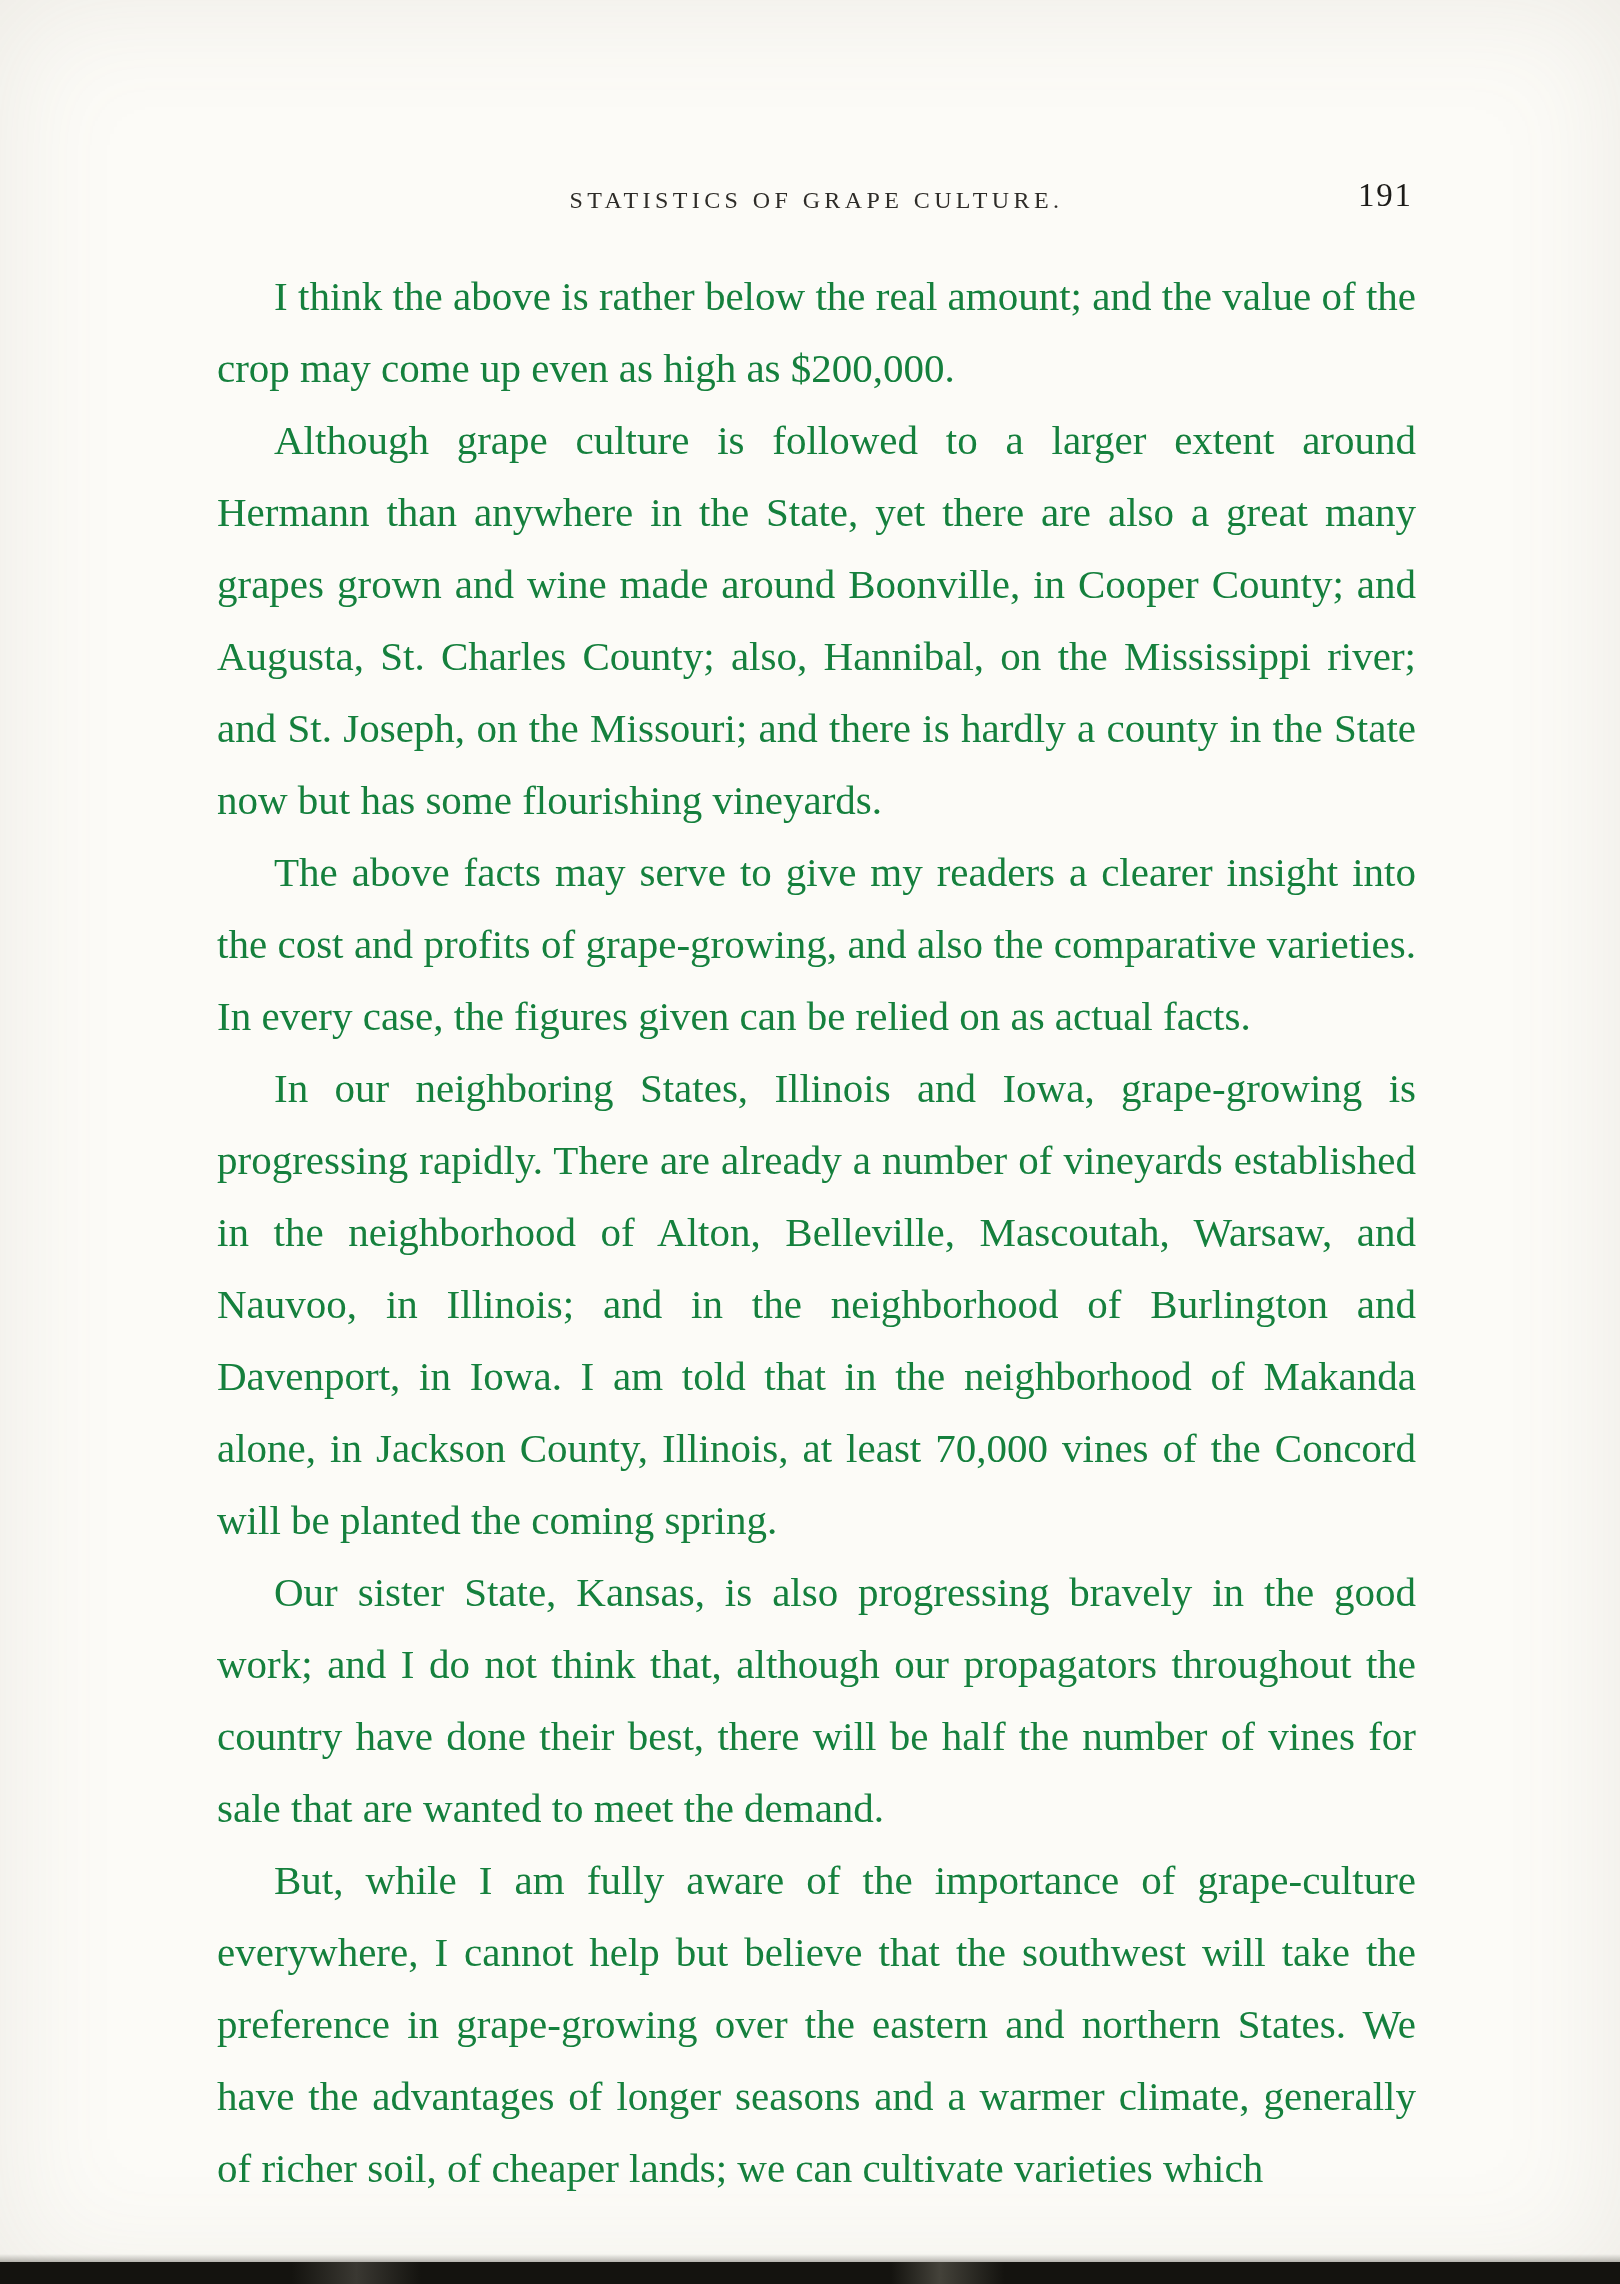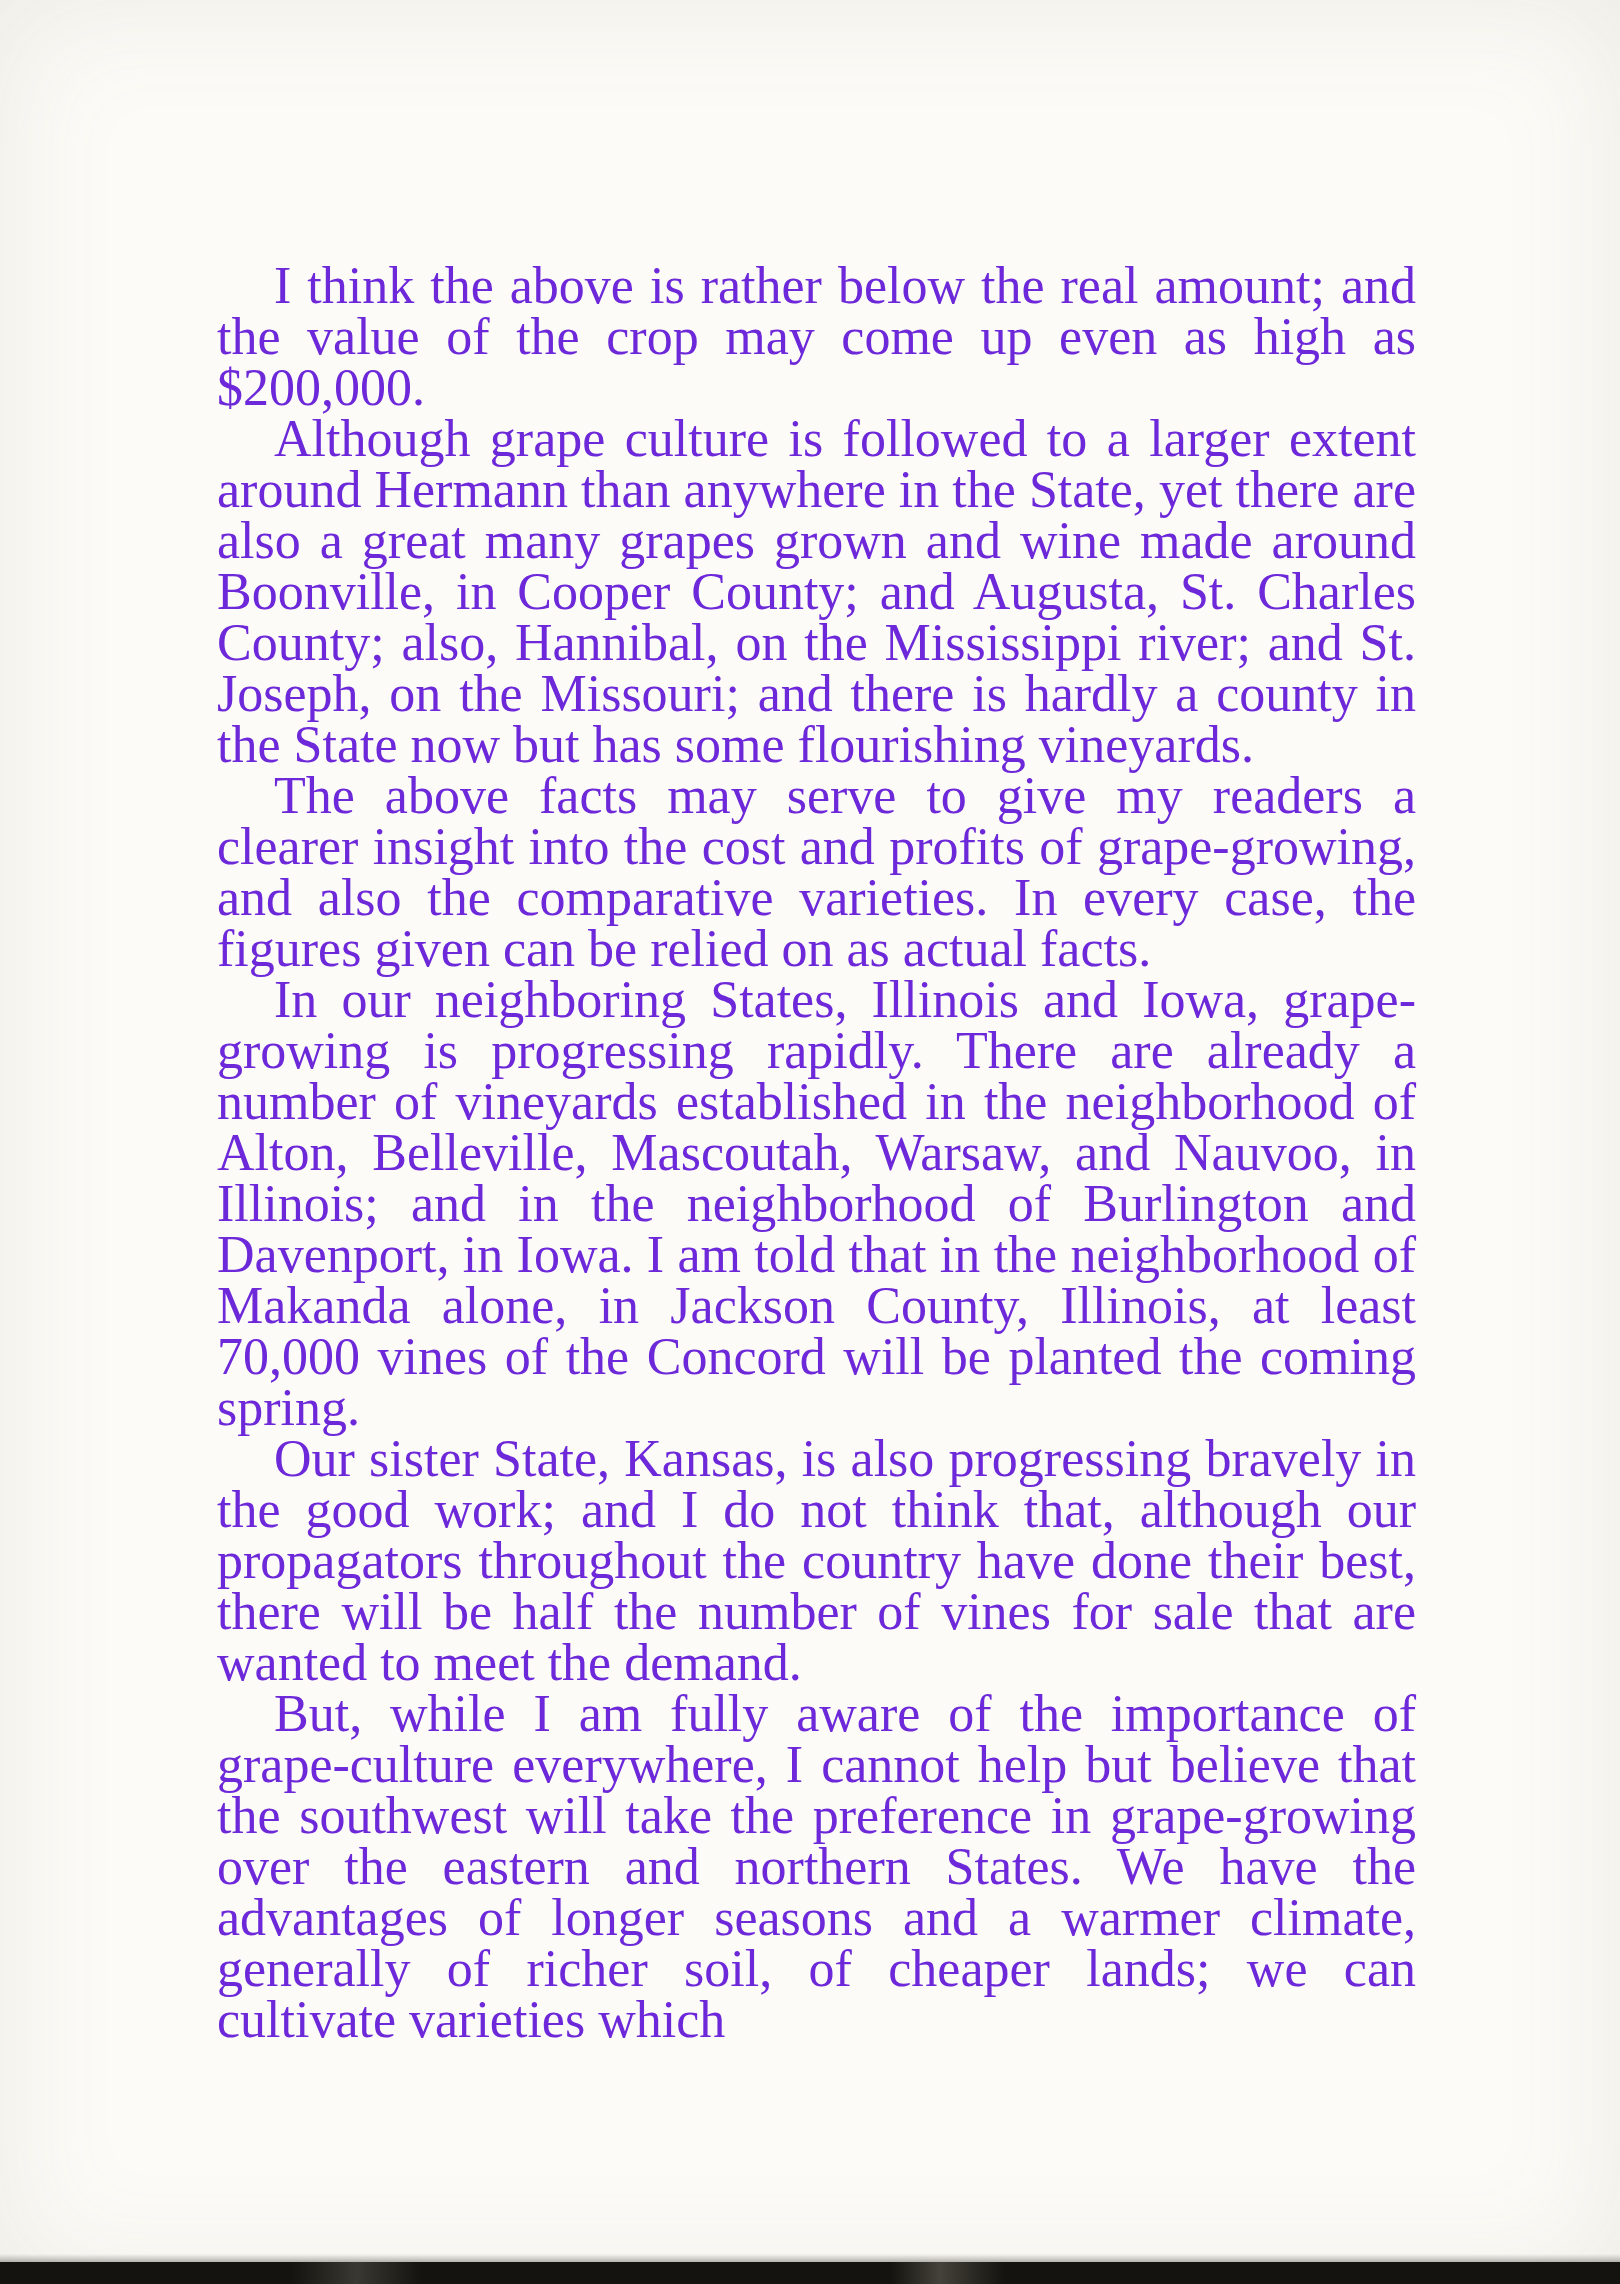--- a/index.html
+++ b/index.html
@@ -43,25 +43,25 @@
     top: 0;
     font-size: 33px;
     color: #1d1c19;
     letter-spacing: 1.7px;
   }
   .text-block {
     position: absolute;
     top: 260px;
     left: 217px;
     width: 1199px;
-    font-size: 52px;
-    line-height: 51px;
+    font-size: 41px;
+    line-height: 72px;
     text-align: justify;
     text-justify: inter-word;
-    color: #6d28d9;
+    color: #15803d;
   }
   .text-block p {
     margin: 0;
     padding: 0;
     text-indent: 57px;
   }
   .italic {
   }
   .scan-edge {
     position: absolute;
@@ -82,20 +82,24 @@
     width: 100%;
     height: 7.7px;
     background: linear-gradient(to bottom, rgba(60,58,50,0), rgba(60,58,50,0.35));
   }
 </style>
 </head>
 <body>
 
 <div class="page">
 
+  <div class="running-header">
+    <div class="running-title">STATISTICS OF GRAPE CULTURE.</div>
+    <div class="page-number">191</div>
+  </div>
 
   <div class="text-block">
     <p>I think the above is rather below the real amount; and the value of the crop may come up even as high as $200,000.</p>
     <p>Although grape culture is followed to a larger extent around Hermann than anywhere in the State, yet there are also a great many grapes grown and wine made around Boonville, in Cooper County; and Augusta, St. Charles County; also, Hannibal, on the Mississippi river; and St. Joseph, on the Missouri; and there is hardly a county in the State now but has some flourishing vineyards.</p>
     <p>The above facts may serve to give my readers a clearer insight into the cost and profits of grape-growing, and also the comparative varieties.  In every case, the figures given can be relied on as actual facts.</p>
     <p>In our neighboring States, Illinois and Iowa, grape-growing is progressing rapidly.  There are already a number of vineyards established in the neighborhood of Alton, Belleville, Mascoutah, Warsaw, and Nauvoo, in Illinois; and in the neighborhood of Burlington and Davenport, in Iowa.  I am told that in the neighborhood of Makanda alone, in Jackson County, Illinois, at least 70,000 vines of the Concord will be planted the coming spring.</p>
     <p>Our sister State, Kansas, is also progressing bravely in the good work; and I do not think that, although our propagators throughout the country have done their best, there will be half the number of vines for sale that are wanted to meet the demand.</p>
     <p><span>But, while I am fully aware of the importance of grape-culture </span><span class="italic">everywhere,</span><span> I cannot help but believe that the southwest will take the preference in grape-growing over the eastern and northern States.  We have the advantages of longer seasons and a warmer climate, generally of richer soil, of cheaper lands; we can cultivate varieties which</span></p>
   </div>
 

